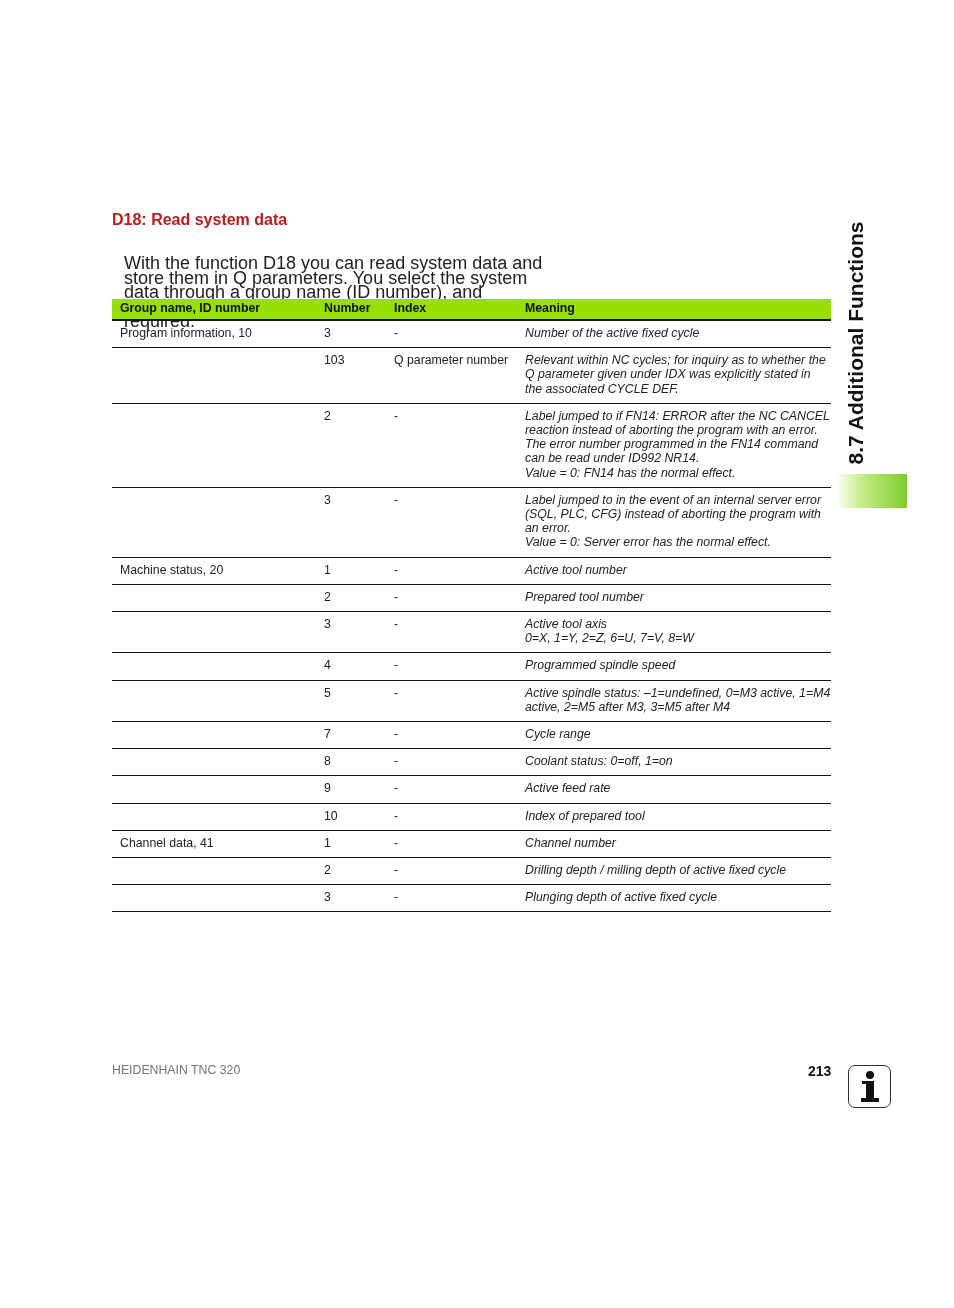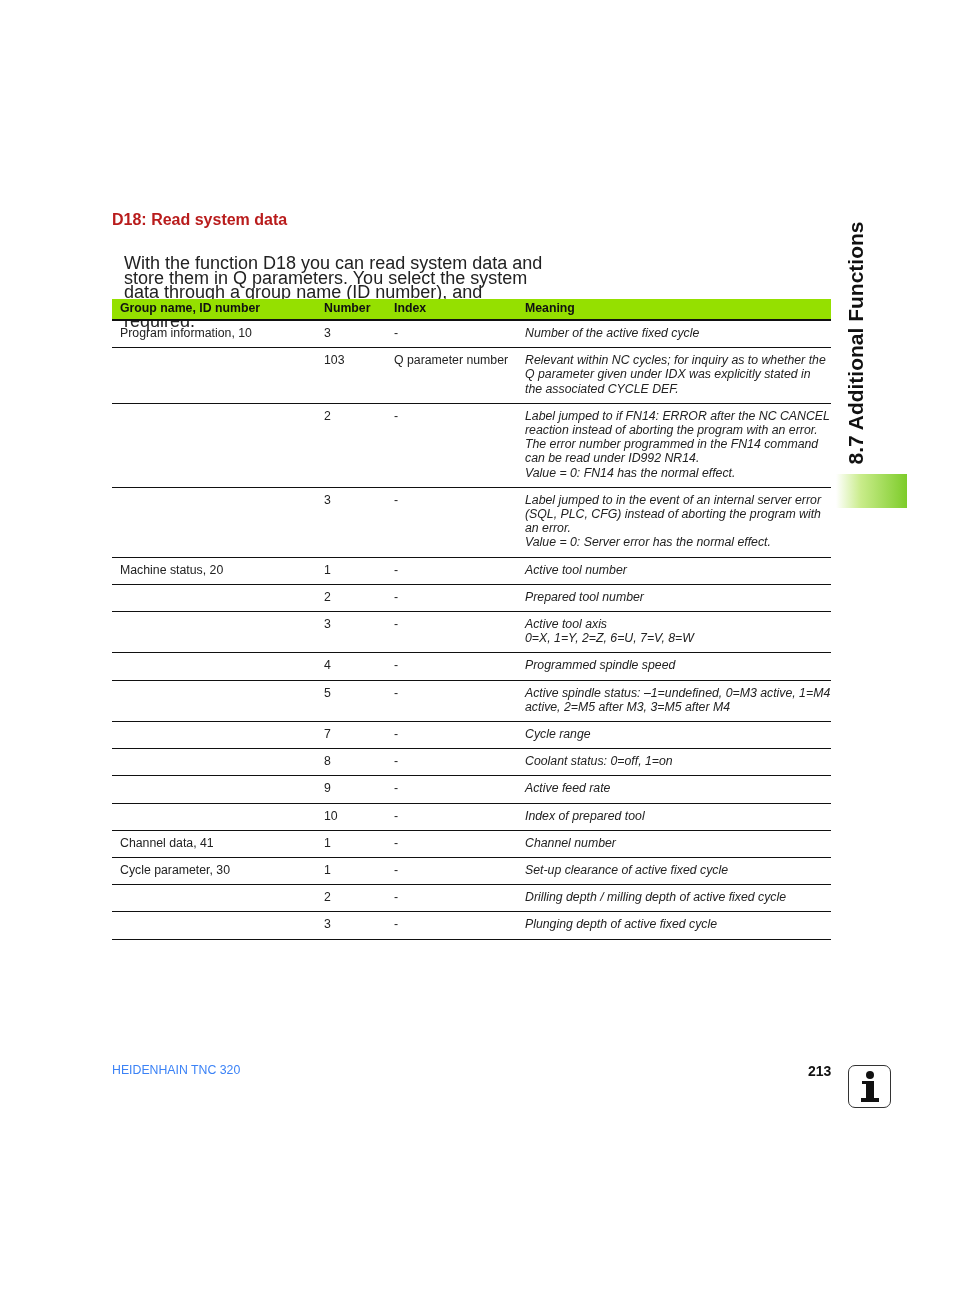--- a/index.html
+++ b/index.html
@@ -8,21 +8,21 @@
   .section-title { position: absolute; left: 112px; top: 211px; font-size: 16px; font-weight: bold; margin: 0; color: #b91c1c; }
   .intro { position: absolute; left: 112px; top: 244px; width: 420px; font-size: 18px; line-height: 14.6px; color: #222; margin: 12px; }
   table.data { position: absolute; left: 112px; top: 299px; width: 719px; border-collapse: collapse; font-size: 12.3px; color: #222; }
   table.data th { background: #95e000; text-align: left; font-weight: bold; font-size: 12.3px; padding: 1px 0 3px 8px; height: 16px; border-bottom: 2px solid #111; color: #111; }
   table.data td { vertical-align: top; padding: 5px 0 7px 8px; line-height: 14.2px; border-bottom: 1px solid #111; }
   col.c1 { width: 204px; } col.c2 { width: 70px; } col.c3 { width: 131px; } col.c4 { width: 314px; }
   .meaning-line { display: block; font-style: italic; }
   .side-title { position: absolute; left: 836px; top: 210px; width: 40px; height: 265px; }
   .side-title span { position: absolute; left: 50%; top: 50%; transform: translate(-50%, -50%) rotate(-90deg); white-space: nowrap; font-weight: bold; font-size: 21px; color: #111; }
   .side-tab { position: absolute; left: 836px; top: 474px; width: 71px; height: 34px; background: linear-gradient(to right, #ffffff 0%, #c9ec8a 35%, #7dcc2a 100%); }
-  .footer-left { position: absolute; left: 112px; top: 1063px; font-size: 12.3px; color: #3b82f6; }
+  .footer-left { position: absolute; left: 112px; top: 1063px; font-size: 12.3px; color: #737373; }
   .footer-page { position: absolute; left: 808px; top: 1063px; font-size: 14px; font-weight: bold; color: #111; }
   .info-icon { position: absolute; left: 848px; top: 1065px; width: 43px; height: 43px; border: 1.5px solid #333; border-radius: 7px; box-sizing: border-box; }
   .info-icon .dot { position: absolute; left: 17px; top: 5px; width: 8px; height: 8px; border-radius: 50%; background: #111; }
   .info-icon .stem { position: absolute; left: 17px; top: 15px; width: 8px; height: 19px; background: #111; }
   .info-icon .serif-top { position: absolute; left: 13px; top: 15px; width: 6px; height: 3px; background: #111; }
   .info-icon .serif-bot { position: absolute; left: 12px; top: 32px; width: 18px; height: 4px; background: #111; }
 </style>
 </head>
 <body>
 
@@ -154,28 +154,20 @@
       </tr>
       <tr>
         <td>Channel data, 41</td>
         <td>1</td>
         <td>-</td>
         <td>
           <span class="meaning-line">Channel number</span>
         </td>
       </tr>
       <tr>
-        <td>Cycle parameter, 30</td>
-        <td>1</td>
-        <td>-</td>
-        <td>
-          <span class="meaning-line">Set-up clearance of active fixed cycle</span>
-        </td>
-      </tr>
-      <tr>
         <td></td>
         <td>2</td>
         <td>-</td>
         <td>
           <span class="meaning-line">Drilling depth / milling depth of active fixed cycle</span>
         </td>
       </tr>
       <tr>
         <td></td>
         <td>3</td>

